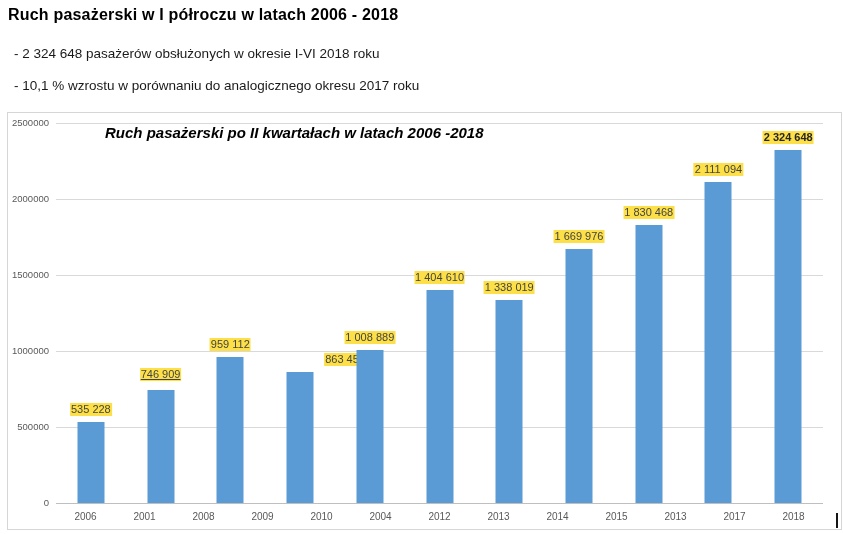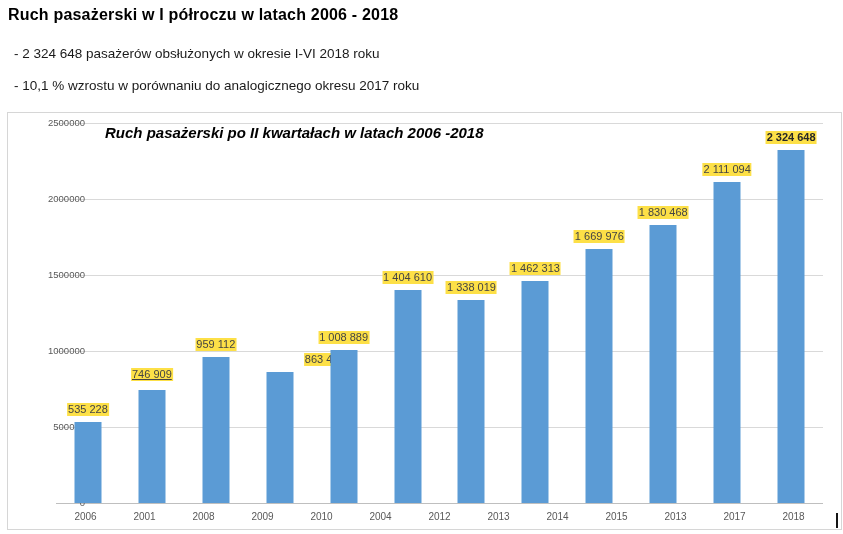--- a/index.html
+++ b/index.html
@@ -21,21 +21,21 @@
     background:#fff;border:1px solid #d6d6d6;box-sizing:border-box;
   }
   .chart-title{
     position:absolute;left:93px;top:11px;font-size:15px;font-weight:700;font-style:italic;
     color:#000;background:#fff;padding:0 4px;white-space:nowrap;z-index:3;
   }
   .gridline{position:absolute;left:48px;width:767px;height:1px;background:#d9d9d9;}
   .axis-line{position:absolute;left:48px;width:767px;height:1px;background:#bfbfbf;}
   .y-tick-label{
     position:absolute;left:0;width:41px;text-align:right;font-size:9.5px;color:#595959;
-    transform:translateY(-50%);line-height:10px;margin-left:36px;
+    transform:translateY(-50%);line-height:10px;
   }
   .bars{
     position:absolute;left:48px;top:10px;width:767px;height:380px;
     display:flex;align-items:flex-end;z-index:2;
   }
   .col{flex:1 1 0;position:relative;height:100%;}
   .bar{
     position:absolute;bottom:0;left:50%;transform:translateX(-50%);width:27px;
   }
   .value-label{
@@ -95,24 +95,20 @@
         </div>
         <div class="col">
           <div class="value-label" style="bottom: 219.5px;">1 404 610</div>
           <div class="bar" style="height: 213.5px; background: rgb(91, 155, 213);"></div>
         </div>
         <div class="col">
           <div class="value-label" style="bottom: 209.4px;">1 338 019</div>
           <div class="bar" style="height: 203.4px; background: rgb(91, 155, 213);"></div>
         </div>
         <div class="col">
-          <div class="value-label" style="bottom: 228.3px;">1 462 313</div>
-          <div class="bar" style="height: 222.3px; background: rgb(91, 155, 213);"></div>
-        </div>
-        <div class="col">
           <div class="value-label" style="bottom: 259.8px;">1 669 976</div>
           <div class="bar" style="height: 253.8px; background: rgb(91, 155, 213);"></div>
         </div>
         <div class="col">
           <div class="value-label" style="bottom: 284.2px;">1 830 468</div>
           <div class="bar" style="height: 278.2px; background: rgb(91, 155, 213);"></div>
         </div>
         <div class="col">
           <div class="value-label" style="bottom: 326.9px;">2 111 094</div>
           <div class="bar" style="height: 320.9px; background: rgb(91, 155, 213);"></div>

